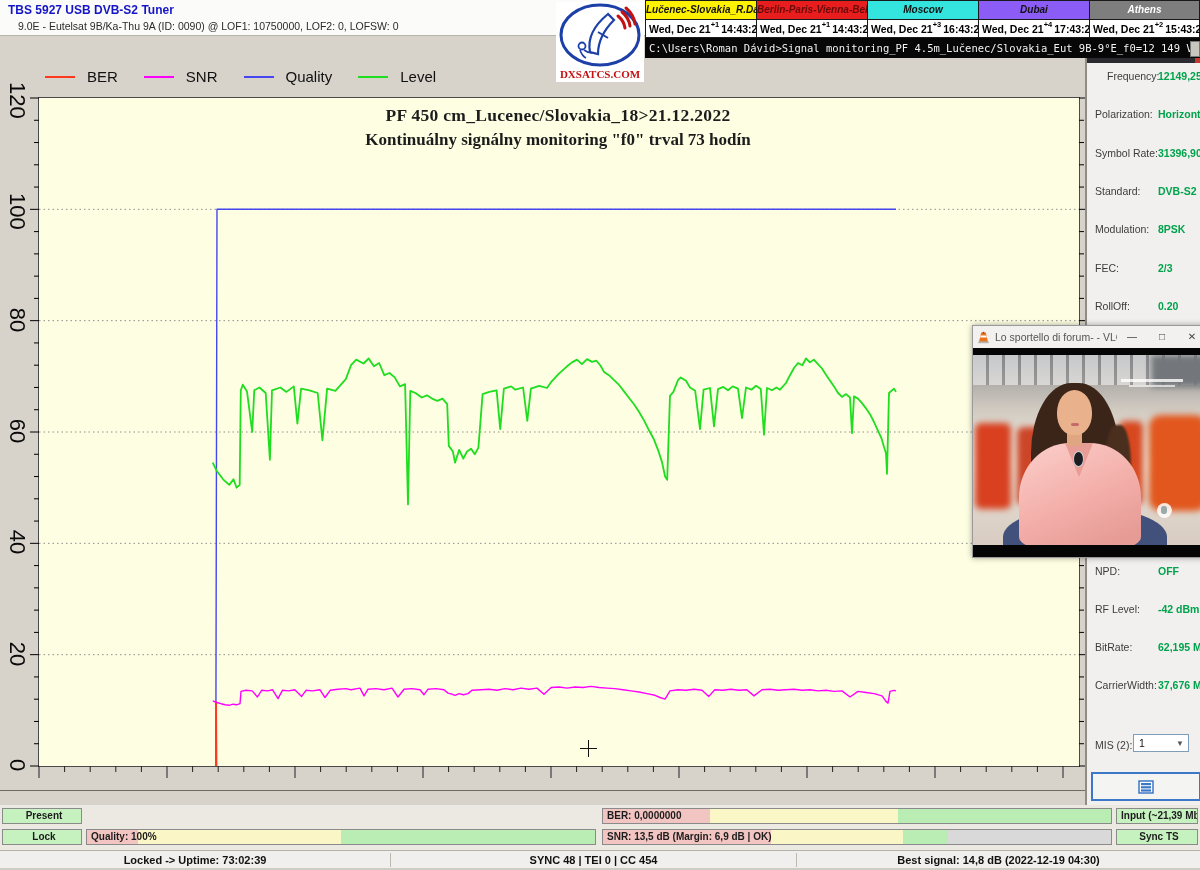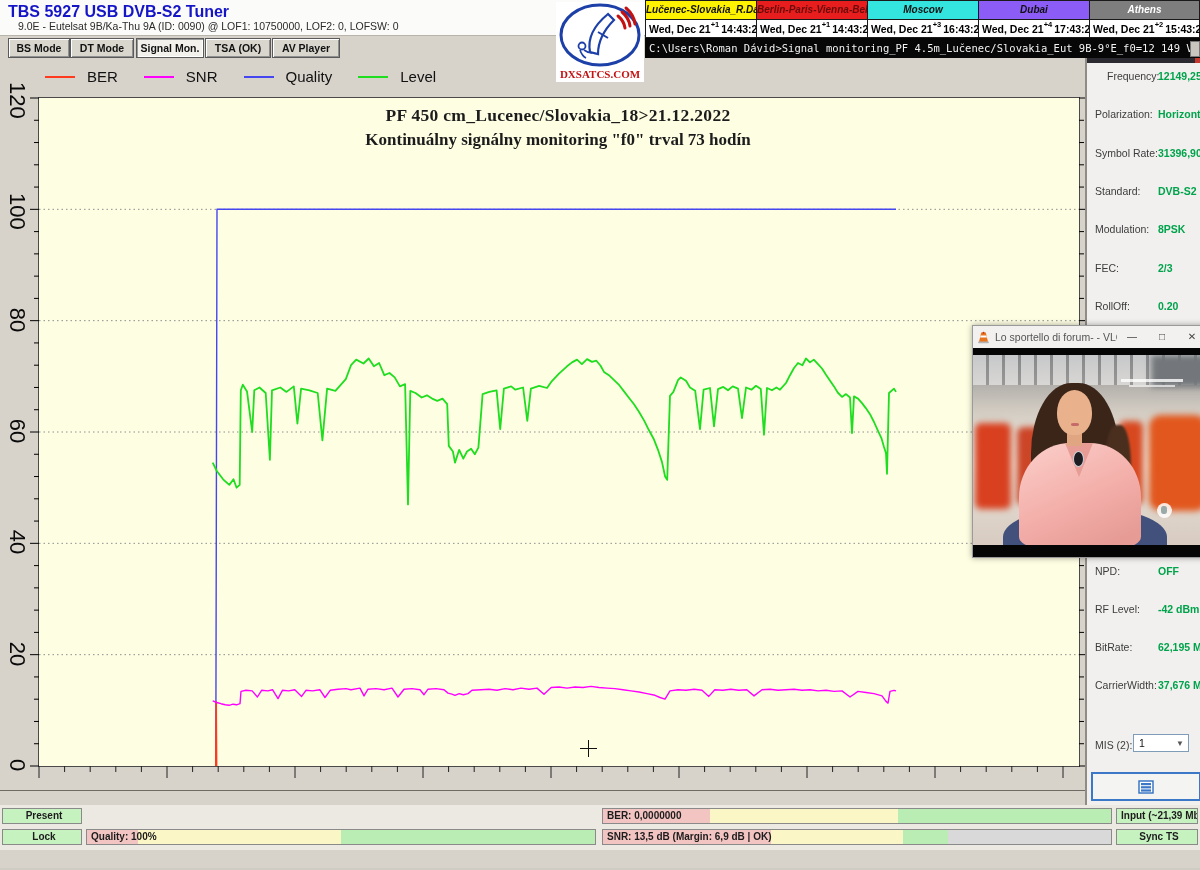--- a/index.html
+++ b/index.html
@@ -1,21 +1,21 @@
 <!DOCTYPE html>
 <html><head>
 <meta charset="utf-8">
 <style>
   html,body{margin:0;padding:0;background:#888;}
   #app{position:relative;width:1200px;height:870px;background:#D7D3CB;overflow:hidden;
        font-family:"Liberation Sans",sans-serif;-webkit-font-smoothing:antialiased;}
   .abs{position:absolute;}
   
   #top-strip{left:0;top:0;width:645px;height:35px;background:#FBFBF9;border-bottom:1px solid #B8B4AC;}
-  #win-title{left:8px;top:3px;font-size:16px;font-weight:bold;color:#1515C8;}
+  #win-title{left:8px;top:3px;font-size:12px;font-weight:bold;color:#1515C8;}
   #win-subtitle{left:18px;top:20px;font-size:10.5px;color:#2B2B2B;}
   
   #tab-row{left:0;top:36px;width:645px;height:22px;background:#D7D3CB;}
   .tab{position:absolute;top:2px;height:18px;background:#D9D6CE;border:1px solid #5a5a5a;
        box-shadow:inset 1px 1px 0 #FFFFFF,inset -1px -1px 0 #8f8f8f;
        font-size:10.5px;font-weight:bold;color:#111;text-align:center;line-height:18px;cursor:pointer;}
   .tab.active{background:#F2F1EC;box-shadow:inset 1px 1px 0 #9a9a9a,inset -1px -1px 0 #fff;}
   
   #logo{left:556px;top:2px;width:88px;height:80px;background:#fff;z-index:12;text-align:center;}
   #logo-text{position:absolute;left:0;bottom:2px;width:100%;font-family:"Liberation Serif",serif;
@@ -108,27 +108,20 @@
 </head>
 <body>
 
 <div id="app">
 
   <div class="abs" id="top-strip">
     <div class="abs" id="win-title">TBS 5927 USB DVB-S2 Tuner</div>
     <div class="abs" id="win-subtitle">9.0E - Eutelsat 9B/Ka-Thu 9A (ID: 0090) @ LOF1: 10750000, LOF2: 0, LOFSW: 0</div>
   </div>
 
-  <div class="abs" id="tab-row">
-      <div class="tab" style="left: 8px; width: 60px;">BS Mode</div>
-      <div class="tab" style="left: 70px; width: 62px;">DT Mode</div>
-      <div class="tab active" style="left: 136px; width: 66px;">Signal Mon.</div>
-      <div class="tab" style="left: 205px; width: 64px;">TSA (OK)</div>
-      <div class="tab" style="left: 272px; width: 66px;">AV Player</div>
-    </div>
 
   <div class="abs" id="logo">
     <svg width="88" height="66" viewBox="0 0 88 66">
       <ellipse cx="44" cy="33" rx="39" ry="30" fill="#fff" stroke="#1C3FA8" stroke-width="3"></ellipse>
       <path d="M34 50 Q30 30 52 12 L58 18 Q42 34 42 52 Z" fill="none" stroke="#1C3FA8" stroke-width="2.2"></path>
       <line x1="42" y1="30" x2="52" y2="36" stroke="#1C3FA8" stroke-width="2"></line>
       <circle cx="26" cy="44" r="3.5" fill="none" stroke="#1C3FA8" stroke-width="1.8"></circle>
       <path d="M24 48 q2 6 6 8 M28 48 q4 3 8 3" fill="none" stroke="#1C3FA8" stroke-width="1.6"></path>
       <path d="M62 14 q6 5 7 12 M66 10 q7 6 8 14 M70 6 q8 7 9 16" fill="none" stroke="#C41212" stroke-width="3" stroke-linecap="round"></path>
     </svg>
@@ -385,20 +378,27 @@
       <div class="meter" style="left: 86px; width: 510px; top: 24px; background: linear-gradient(90deg, rgb(242, 197, 194) 0%, rgb(242, 197, 194) 10%, rgb(250, 246, 197) 10%, rgb(250, 246, 197) 50%, rgb(185, 237, 180) 50%, rgb(185, 237, 180) 100%);">
         <div style="position: absolute; left: 4px; top: 0px;">Quality: 100%</div>
       </div>
       <div class="meter" style="left: 602px; width: 510px; top: 24px; background: linear-gradient(90deg, rgb(242, 197, 194) 0%, rgb(242, 197, 194) 33%, rgb(250, 246, 197) 33%, rgb(250, 246, 197) 59%, rgb(185, 237, 180) 59%, rgb(185, 237, 180) 100%);">
         <div style="position: absolute; top: 0px; right: 0px; height: 100%; background: rgb(217, 217, 217); width: 32%;"></div>
         <div style="position: absolute; left: 4px; top: 0px;">SNR: 13,5 dB (Margin: 6,9 dB | OK)</div>
       </div>
       <div class="meter small" style="left: 1116px; width: 82px; top: 24px; background: rgb(198, 242, 192);">Sync TS</div>
     </div>
 
+  <div class="abs" id="statusbar">
+    <div class="sb-sec" style="left:0;width:390px;">Locked -&gt; Uptime: 73:02:39</div>
+    <div class="sb-div" style="left:390px;"></div>
+    <div class="sb-sec" style="left:391px;width:405px;">SYNC 48 | TEI 0 | CC 454</div>
+    <div class="sb-div" style="left:796px;"></div>
+    <div class="sb-sec" style="left:797px;width:403px;">Best signal: 14,8 dB (2022-12-19 04:30)</div>
+  </div>
   <div class="abs" id="bottom-strip"></div>
 
   <div class="abs" id="vlc">
     <div id="vlc-titlebar">
       <svg width="13" height="13" viewBox="0 0 13 13" style="margin-left:4px;flex:none;">
         <path d="M4.2 1.5 L8.8 1.5 L11 11 L2 11 Z" fill="#E8741F"></path>
         <path d="M3.6 4.5 L9.4 4.5 L9.9 6.5 L3.1 6.5 Z" fill="#fff"></path>
         <rect x="1" y="10.4" width="11" height="1.8" rx="0.9" fill="#B5B5B5"></rect>
         <circle cx="6.5" cy="1.8" r="1" fill="#C43A1A"></circle>
       </svg>

